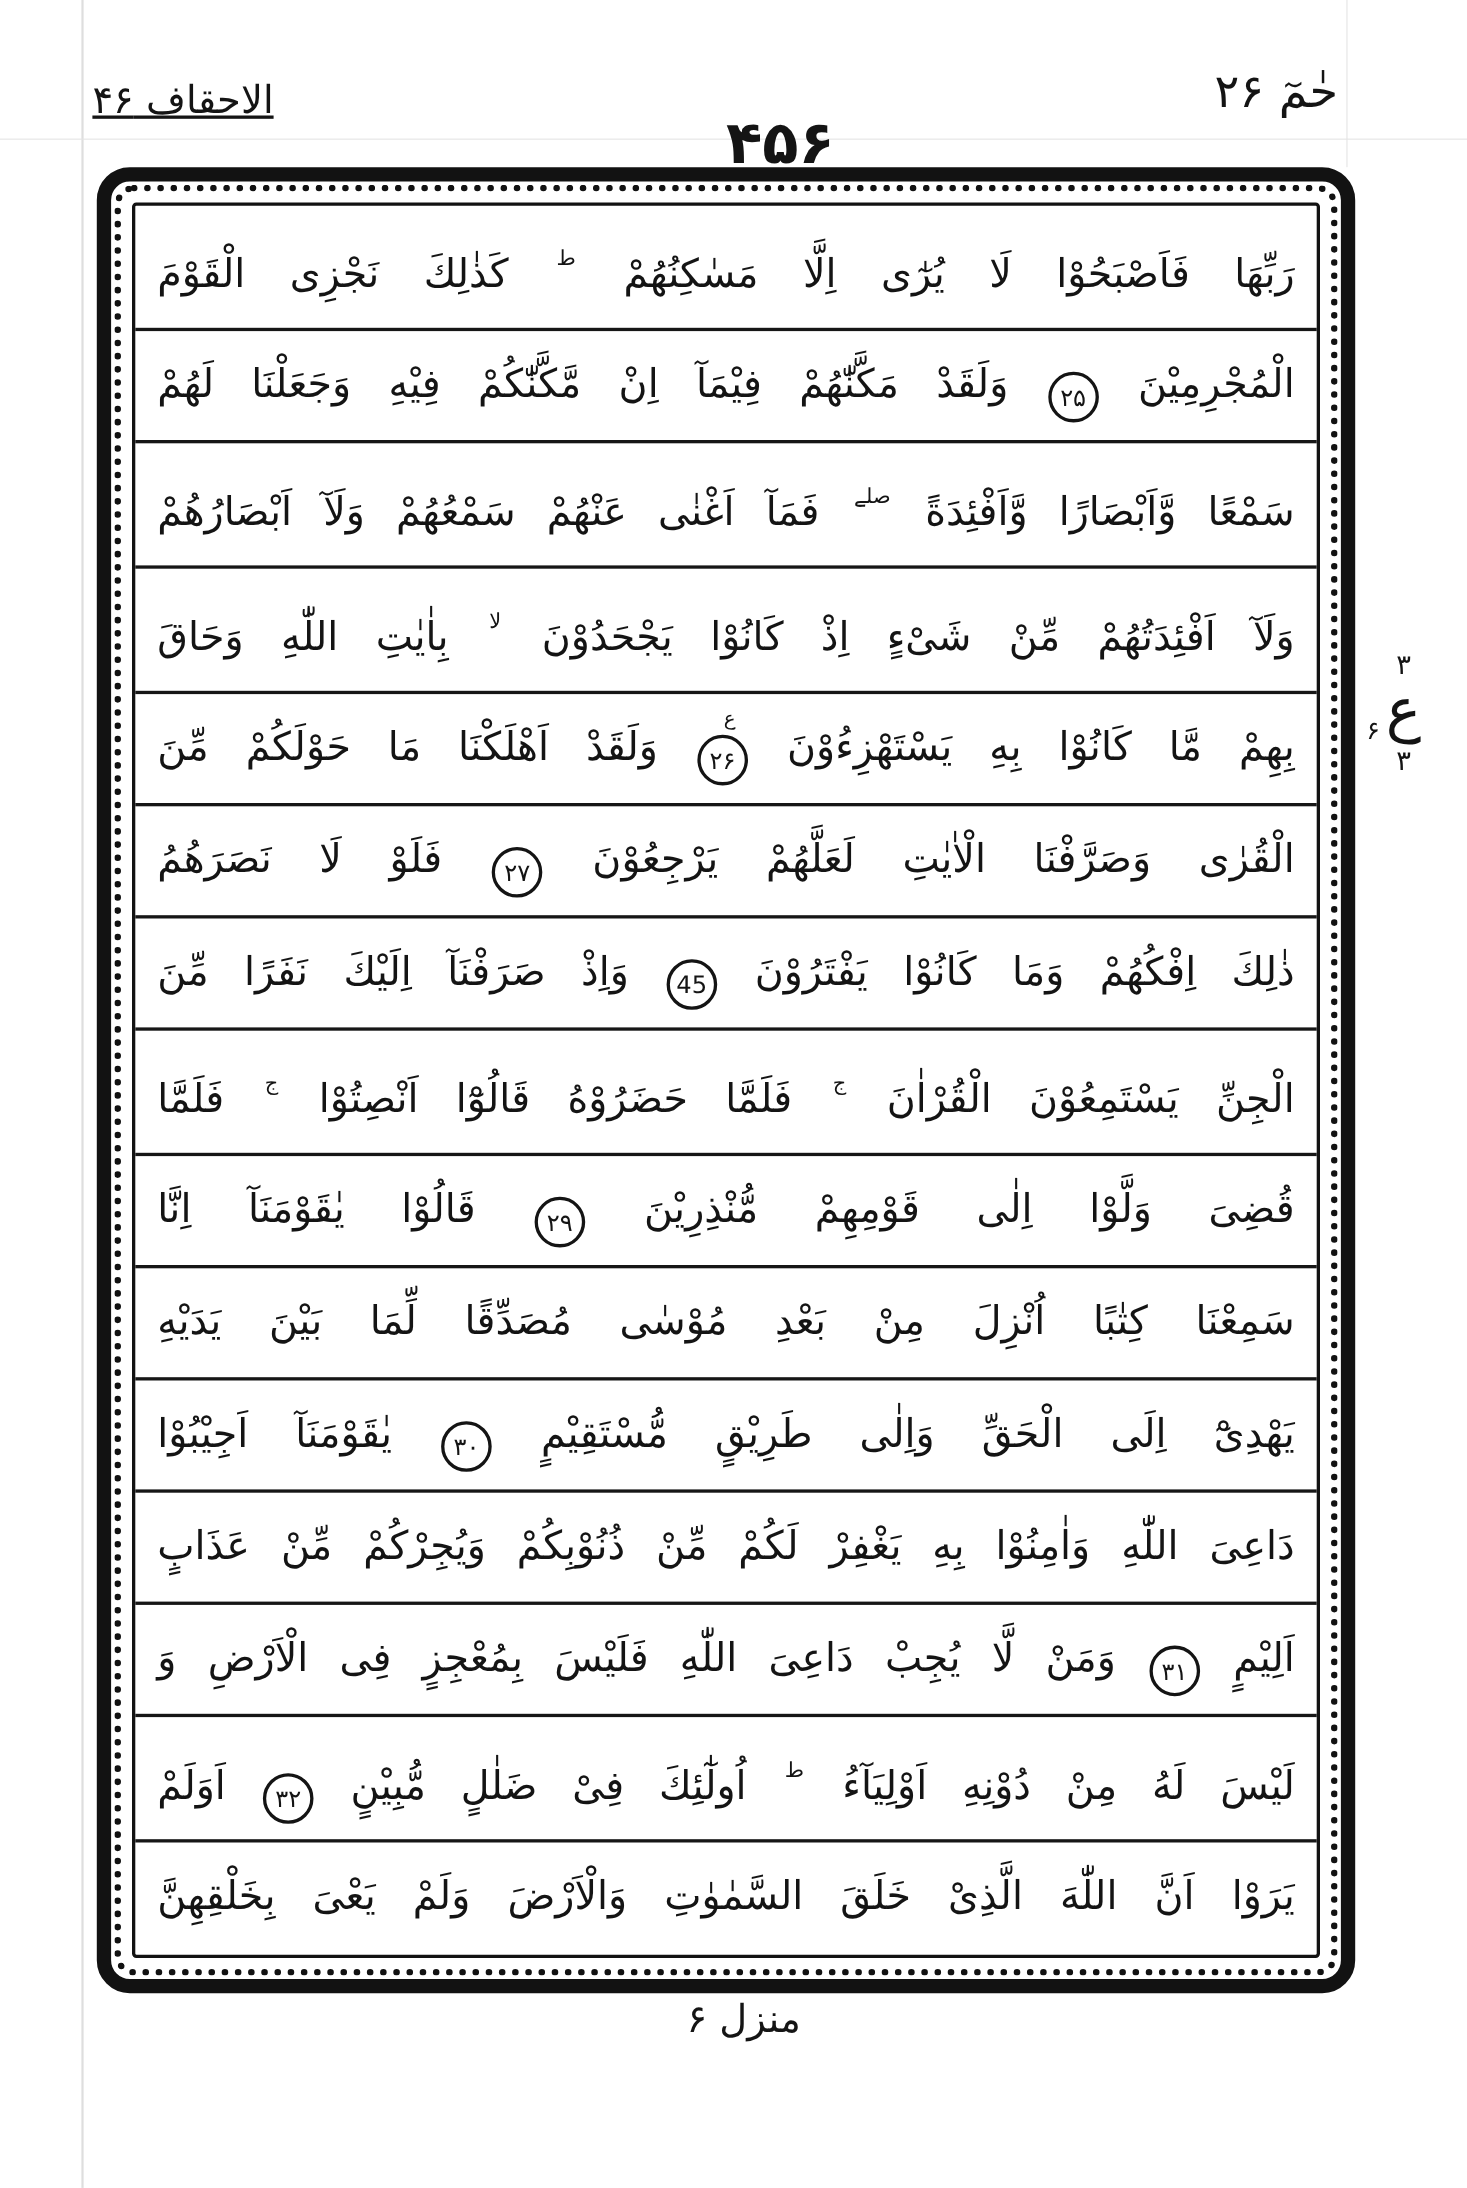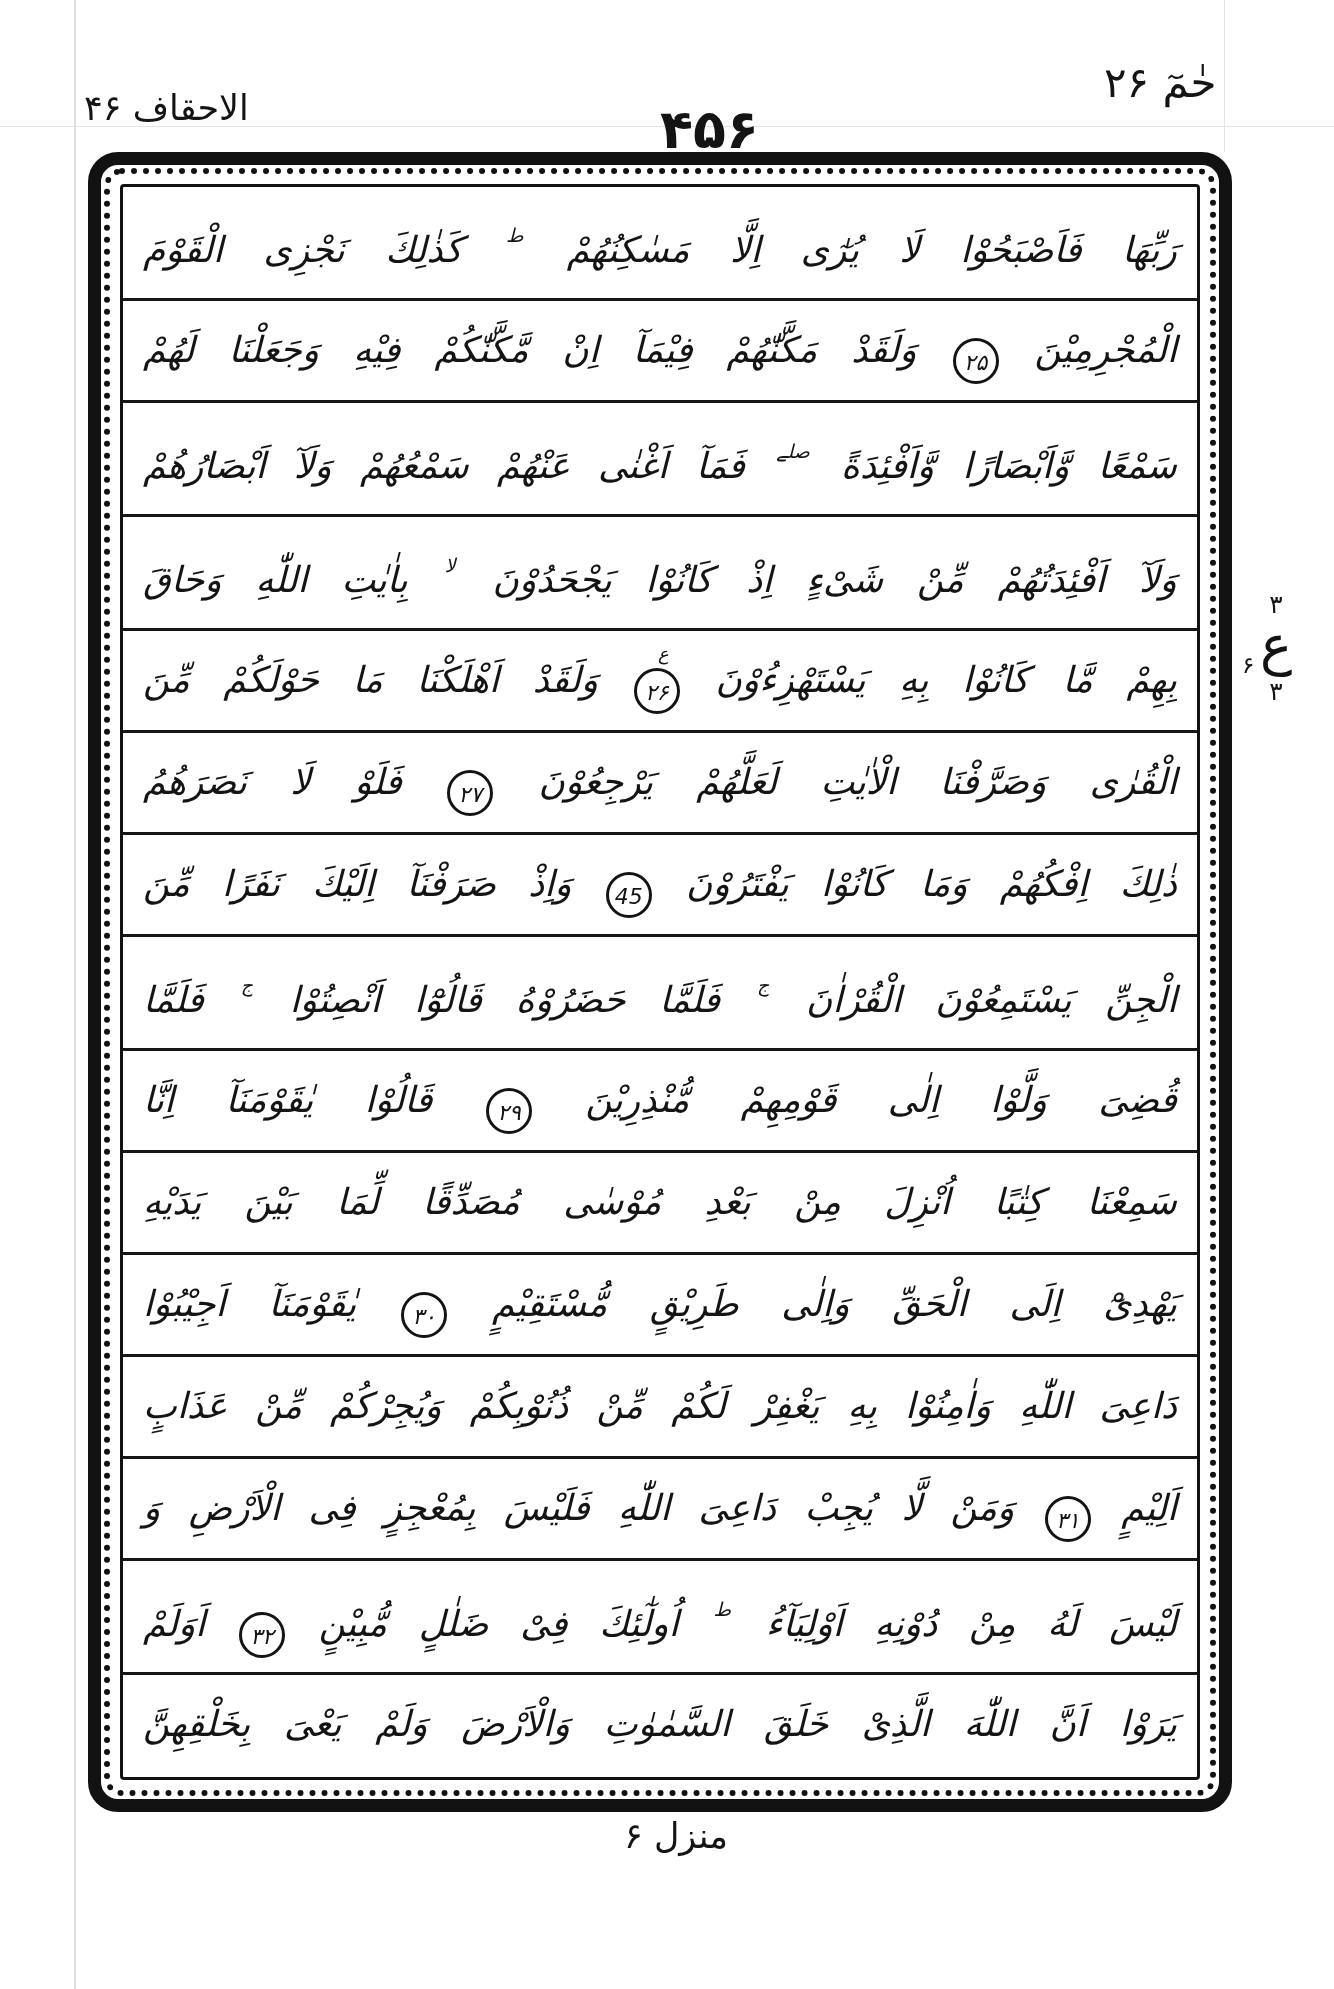--- a/index.html
+++ b/index.html
@@ -12,30 +12,30 @@
     overflow:hidden;
   }
   .page{position:absolute;inset:0;}
 
   
   .scan-vline-left{position:absolute;left:74px;top:0;width:2px;height:100%;background:#dedede;}
   .scan-vline-right{position:absolute;left:1224px;top:0;width:1px;height:152px;background:#e4e4e4;}
   .scan-hline{position:absolute;left:0;top:126px;width:100%;height:1px;background:#e4e4e4;}
 
   
-  .surah-label{position:absolute;left:84px;top:88px;font-size:35px;direction:rtl;}
+  .surah-label{position:absolute;left:84px;top:72px;font-size:35px;direction:rtl;text-decoration:underline;}
   .page-number{position:absolute;left:660px;top:52px;font-size:54px;font-weight:bold;letter-spacing:10px;direction:rtl;margin-top:46px;}
   .juz-label{position:absolute;left:1104px;top:58px;font-size:42px;direction:rtl;}
 
   
   .frame{
     position:absolute;left:88px;top:152px;width:1144px;height:1660px;
     border:13px solid #121212;border-radius:30px;box-sizing:border-box;
   }
-  .beads{position:absolute;inset:3px;border:6px dotted #121212;border-radius:18px;font-style:italic;}
+  .beads{position:absolute;inset:3px;border:6px dotted #121212;border-radius:18px;}
   .inner{position:absolute;inset:10px;border:3px solid #121212;border-radius:4px;}
   .lines{position:absolute;inset:0;display:grid;grid-auto-rows:1fr;}
 
   .line{
     border-bottom:3px solid #161616;
     direction:rtl;
     text-align:justify;
     text-align-last:justify;
     padding:0 20px;
     font-size:36px;

